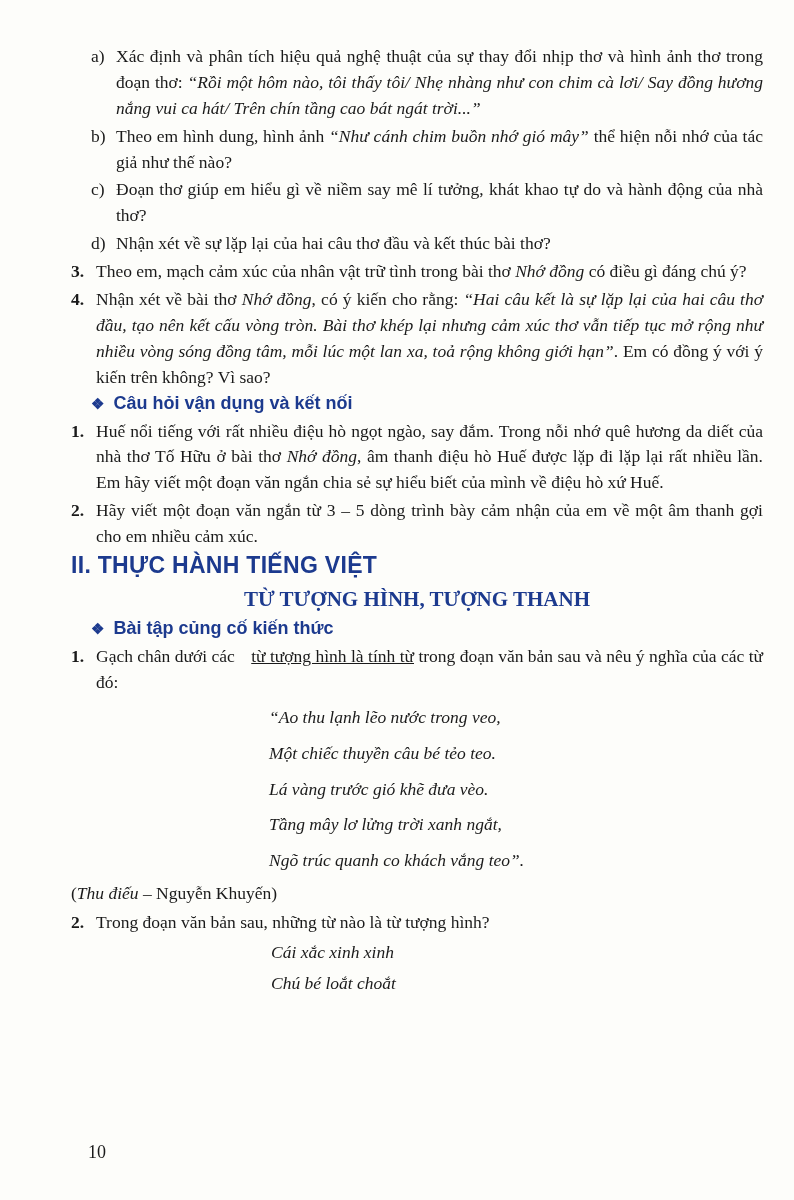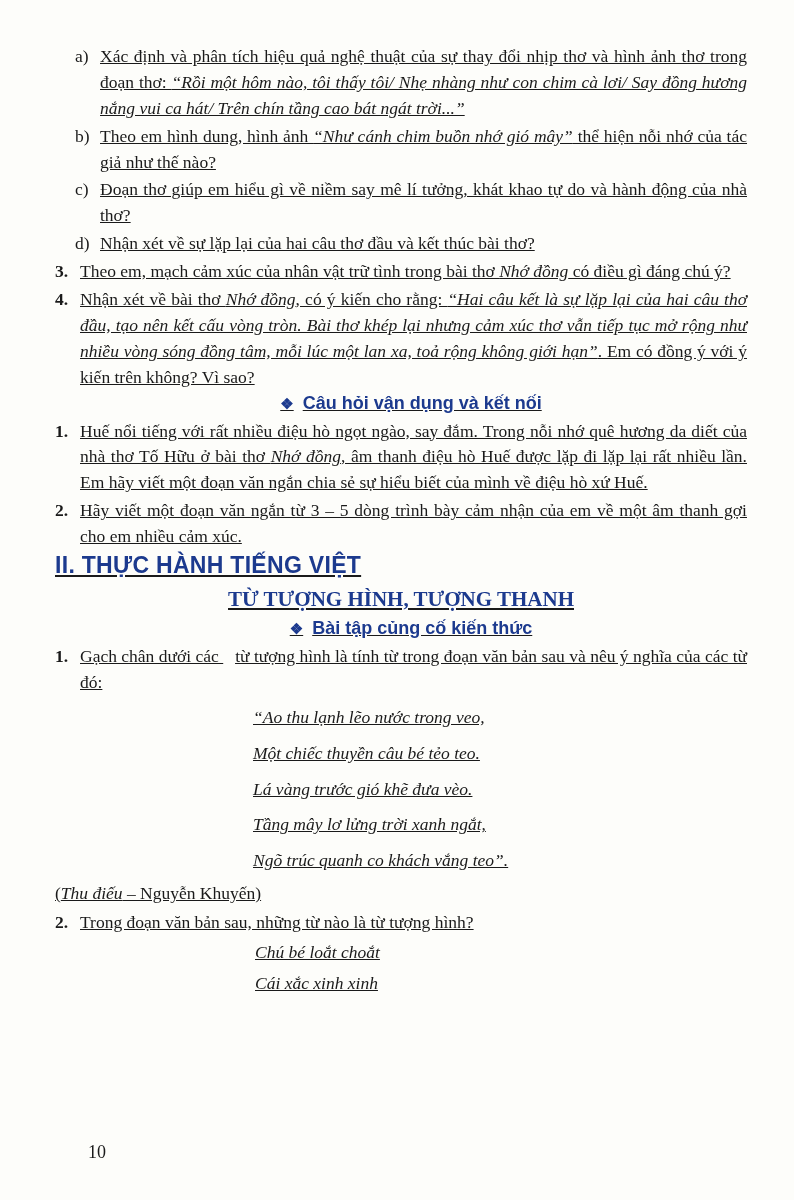--- a/index.html
+++ b/index.html
@@ -6,38 +6,36 @@
   body{
     width:794px;height:1200px;
     background:#fdfdfa;
     font-family:"Liberation Serif",serif;
     color:#1a1a1a;
     position:relative;
     overflow:hidden;
   }
   .content{
     position:absolute;
-    left:55px;top:44px;
+    left:71px;top:44px;
     width:692px;
-    text-decoration:underline;
   }
   .para{font-size:17.5px;line-height:1.48;text-align:justify;margin:0 0 2px 0;}
   .item{padding-left:25px;}
   .item .marker{display:inline-block;width:25px;margin-left:-25px;}
   .sub{margin-left:20px;}
   .it{font-style:italic;}
   .bd{font-weight:bold;}
   .ul{text-decoration:underline;margin-left:12px;}
   .bullet-heading{
     margin:1px 0 5px 20px;
     color:var(--navy);
     font-weight:bold;
     font-family:"Liberation Sans",sans-serif;
     font-size:18px;
-    text-align:center;
   }
   .bullet-heading .diamond{margin-right:9px;font-size:15px;}
   .section-heading{
     color:var(--navy);
     font-weight:bold;
     font-family:"Liberation Sans",sans-serif;
     font-size:23px;
     letter-spacing:.3px;
     margin:0 0 6px 0;
   }
@@ -75,16 +73,16 @@
     <div class="para item"><span class="marker bd">1.</span><span>Gạch chân dưới các </span><span class="ul">từ tượng hình là tính từ</span><span> trong đoạn văn bản sau và nêu ý nghĩa của các từ đó:</span></div>
     <div class="poem">
       <div class="poem-line">“Ao thu lạnh lẽo nước trong veo,</div>
       <div class="poem-line">Một chiếc thuyền câu bé tẻo teo.</div>
       <div class="poem-line">Lá vàng trước gió khẽ đưa vèo.</div>
       <div class="poem-line">Tầng mây lơ lửng trời xanh ngắt,</div>
       <div class="poem-line">Ngõ trúc quanh co khách vắng teo”.</div>
     </div>
     <div class="attribution"><span>(</span><span class="it">Thu điếu</span><span> – Nguyễn Khuyến)</span></div>
     <div class="para item"><span class="marker bd">2.</span><span>Trong đoạn văn bản sau, những từ nào là từ tượng hình?</span></div>
+    <div class="center-italic">Cái xắc xinh xinh</div>
     <div class="center-italic">Chú bé loắt choắt</div>
-    <div class="center-italic">Cái xắc xinh xinh</div>
   </div>
 <div class="page-number">10</div>
 
 </body></html>

